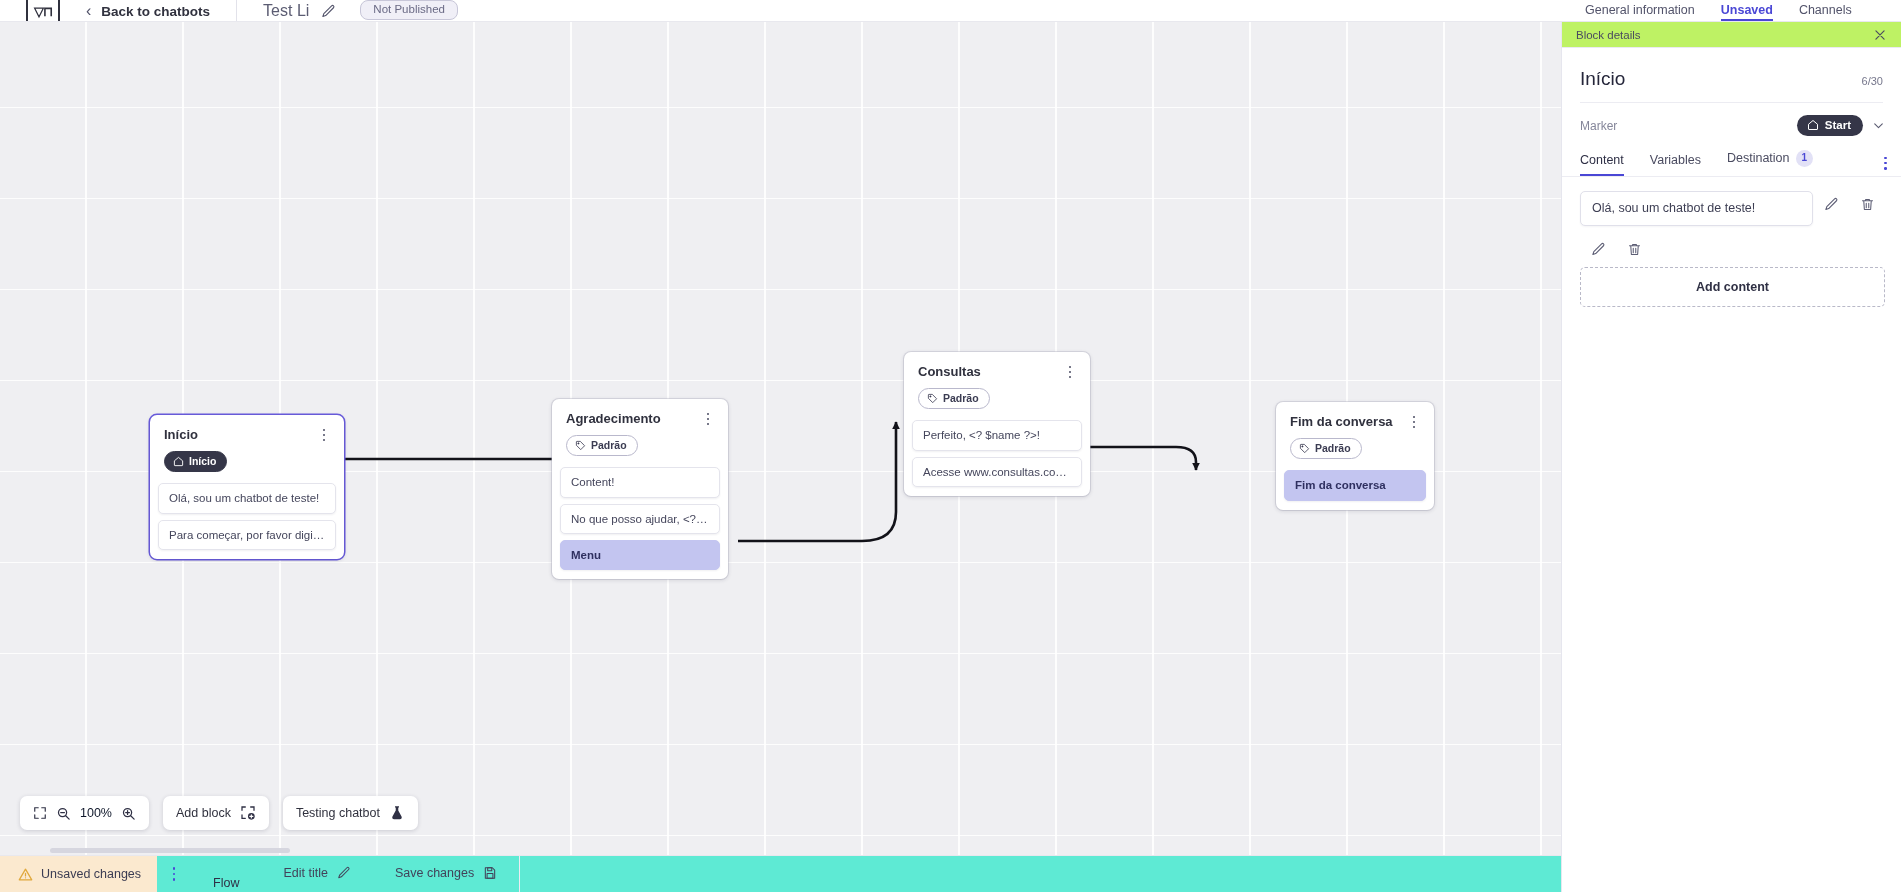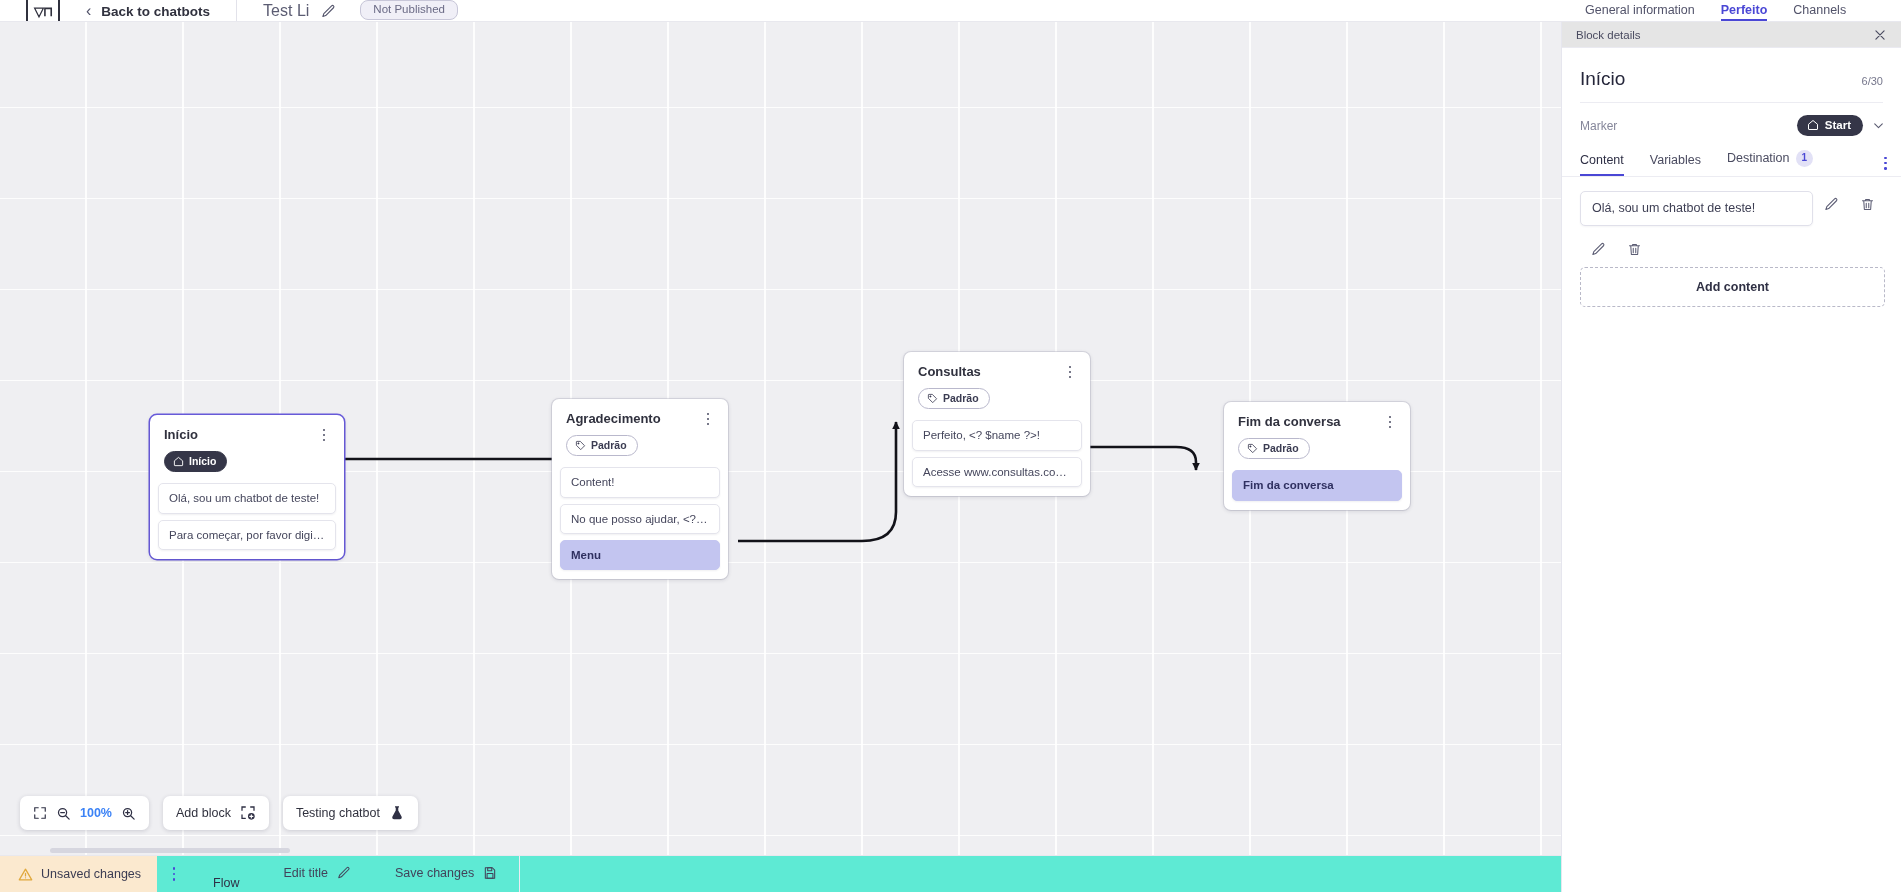--- a/index.html
+++ b/index.html
@@ -112,30 +112,30 @@
   }
 
   
   .toolgroup { position: absolute; display: flex; gap: 14px; left: 20px; bottom: 25px; z-index: 6;}
   .toolpill {
     background: #fff; border-radius: 7px; height: 34px;
     box-shadow: 0 1px 4px rgba(30,30,60,.17);
     display: flex; align-items: center; gap: 9px; padding: 0 13px;
     font-size: 12.5px; color: #30313e; white-space: nowrap;
   }
-  .toolpill .zl { font-weight: 700; color: #3b82f6; }
+  .toolpill .zl { font-weight: 400; color: #0f172a; }
   .ticon { display: inline-flex; align-items: center; }
 
   
   .panel {
     position: absolute; right: 0; top: 22px; width: 340px; height: 870px;
     background: #ffffff; border-left: 1px solid #e6e6ee;
   }
   .panel-head {
-    height: 26px; background: #e5e5e5; border-bottom: 1px solid #eaeaf1;
+    height: 26px; background: #bef264; border-bottom: 1px solid #eaeaf1;
     display: flex; align-items: center; padding: 0 14px;
     font-size: 11.5px; color: #4a4b60;
   }
   .panel-head .x { margin-left: auto; cursor: pointer; line-height: 1; }
   .panel-title-row {
     display: flex; align-items: baseline; padding: 20px 18px 0 18px;
   }
   .panel-title { font-size: 19px; font-weight: 400; color: #25263a; }
   .panel-count { margin-left: auto; font-size: 11px; color: #76778c; }
   .panel-rule { height: 1px; background: #ececf2; margin: 12px 18px 0 18px; }
@@ -232,21 +232,21 @@
     <div class="bot-title">Test Li</div>
     <span class="pencil-hdr">
       <svg width="15" height="15" viewBox="0 0 24 24" fill="none" stroke="#52536a" stroke-width="1.7" stroke-linecap="round" stroke-linejoin="round">
           <path d="M17 3a2.1 2.1 0 0 1 3 3L7.5 18.5 3 20l1.5-4.5L17 3z"></path>
         </svg>
     </span>
     <div class="not-pub">Not Published</div>
 
     <div class="hdr-right-tabs">
       <div class="htab">General information</div>
-      <div class="htab active">Perfeito</div>
+      <div class="htab active">Unsaved</div>
       <div class="htab">Channels</div>
     </div>
   </div>
 
   <div class="canvas">
 
     <svg class="edges">
       <defs>
         <marker id="ah" markerWidth="9" markerHeight="9" refX="7.2" refY="4.5" orient="auto" markerUnits="userSpaceOnUse">
           <path d="M0,0.6 L8,4.5 L0,8.4 Z" fill="#121219"></path>
@@ -323,21 +323,21 @@
                   <circle cx="7.5" cy="7.5" r="1.3" fill="#3b3c52"></circle>
                 </svg>
               </span>
               <span>Padrão</span>
             </span></div>
           <div class="node-body">
             <div class="msg">Perfeito, &lt;? $name ?&gt;!</div>
             <div class="msg">Acesse www.consultas.com par...</div>
           </div>
         </div>
-        <div class="node" style="left: 1224px; top: 380px; width: 186px;">
+        <div class="node" style="left: 1276px; top: 380px; width: 158px;">
           <div class="node-head">
             <div class="node-title">Fim da conversa</div>
             <div class="node-dots">
               <i></i>
               <i></i>
               <i></i>
             </div>
           </div>
           <div class="badge-row"><span class="tag-pill">
               <span style="display: inline-flex;">

